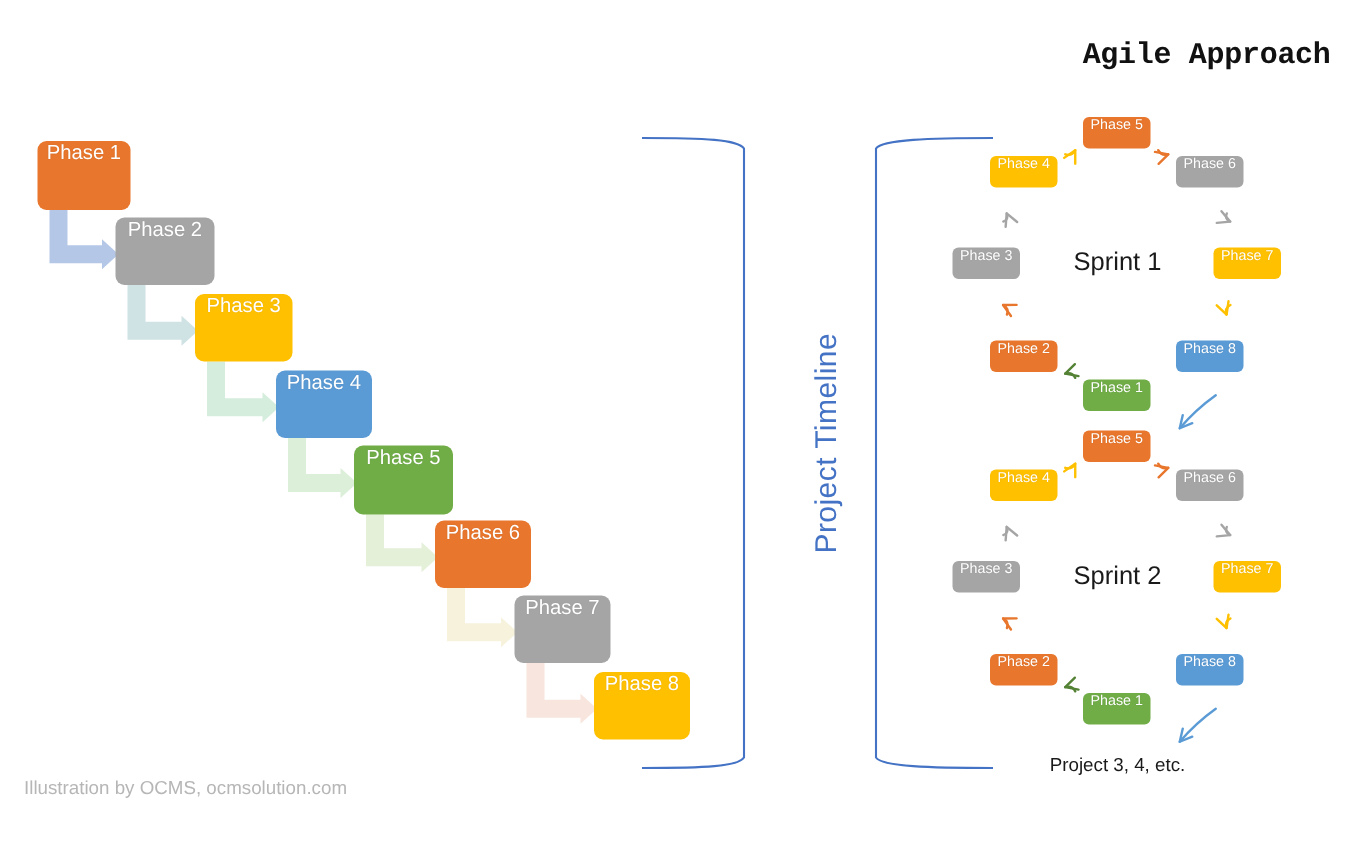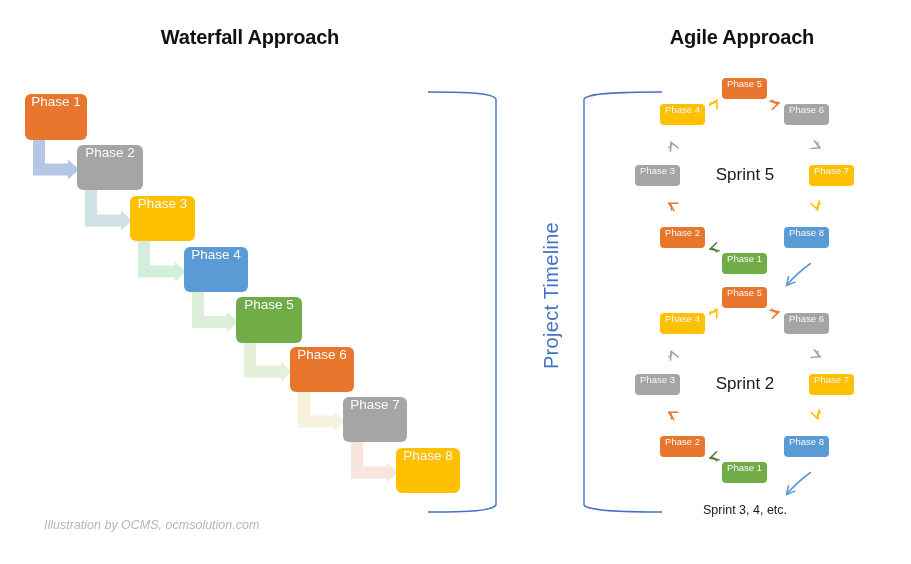--- a/index.html
+++ b/index.html
@@ -9,21 +9,21 @@
     overflow:hidden;position:relative;
   }
   #stage{position:absolute;left:0;top:0;width:911px;height:564px;}
 
   
   .section-title{
     position:absolute;font-weight:bold;color:#111111;
     font-size:20px;letter-spacing:-0.2px;white-space:nowrap;
   }
   #waterfall-title{left:0;top:26px;width:500px;text-align:center;}
-  #agile-title{left:597px;top:26px;width:290px;text-align:center;}
+  #agile-title{left:597px;top:26px;width:290px;text-align:right;font-family:Liberation Mono, monospace;}
 
   
   .phase-box{
     position:absolute;border-radius:6px;color:#ffffff;
     display:flex;align-items:flex-start;justify-content:center;
     box-sizing:border-box;white-space:nowrap;
     text-shadow:0 0 1px rgba(0,0,0,.12);
   }
   .wf-box{font-size:13.5px;}
   .ag-box{font-size:9.5px;border-radius:4px;}
@@ -44,30 +44,29 @@
     position:absolute;font-size:17px;color:#1a1a1a;
     text-align:center;white-space:nowrap;
   }
   .sprint-note{
     position:absolute;font-size:12.5px;color:#1a1a1a;
     text-align:center;white-space:nowrap;
   }
 
   
   #footer-credit{
-    position:absolute;left:44px;top:518px;
-    font-size:12.5px;color:#b6b6b6;white-space:nowrap;font-style:italic;
+    position:absolute;left:16px;top:518px;
+    font-size:12.5px;color:#b6b6b6;white-space:nowrap;
   }
 </style>
 </head>
 <body>
 
 <div id="stage">
 
-  <div class="section-title" id="waterfall-title">Waterfall Approach</div>
 
   <div class="section-title" id="agile-title">Agile Approach</div>
 
   <svg id="wf-arrows" style="position:absolute;left:0;top:0;width:911px;height:564px;">
       <polygon points="33,140 45,140 45,163.5 68,163.5 68,159.5 79,169.5 68,179.5 68,175.5 33,175.5" fill="#B4C7E7"></polygon>
       <polygon points="85,190 97,190 97,214.5 121,214.5 121,210.5 132,220.5 121,230.5 121,226.5 85,226.5" fill="#CFE2E4"></polygon>
       <polygon points="138,241 150,241 150,265.5 175,265.5 175,261.5 186,271.5 175,281.5 175,277.5 138,277.5" fill="#D5EDDC"></polygon>
       <polygon points="192,292 204,292 204,316 227,316 227,312 238,322 227,332 227,328 192,328" fill="#DCEFD9"></polygon>
       <polygon points="244,343 256,343 256,365.5 281,365.5 281,361.5 292,371.5 281,381.5 281,377.5 244,377.5" fill="#E4F0D8"></polygon>
       <polygon points="298,392 310,392 310,415.5 334,415.5 334,411.5 345,421.5 334,431.5 334,427.5 298,427.5" fill="#F6F2DC"></polygon>
@@ -197,21 +196,21 @@
       </div>
       <div class="phase-box ag-box" style="left: 784px; top: 104px; width: 45px; height: 21px; background: rgb(165, 165, 165);">
         <span>Phase 6</span>
       </div>
       <div class="phase-box ag-box" style="left: 809px; top: 165px; width: 45px; height: 21px; background: rgb(255, 192, 0);">
         <span>Phase 7</span>
       </div>
       <div class="phase-box ag-box" style="left: 784px; top: 227px; width: 45px; height: 21px; background: rgb(91, 155, 213);">
         <span>Phase 8</span>
       </div>
-      <div class="sprint-label" style="left: 675px; top: 165px; width: 140px;">Sprint 5</div>
+      <div class="sprint-label" style="left: 675px; top: 165px; width: 140px;">Sprint 1</div>
       <div class="phase-box ag-box" style="left: 722px; top: 462px; width: 45px; height: 21px; background: rgb(112, 173, 71);">
         <span>Phase 1</span>
       </div>
       <div class="phase-box ag-box" style="left: 660px; top: 436px; width: 45px; height: 21px; background: rgb(232, 118, 44);">
         <span>Phase 2</span>
       </div>
       <div class="phase-box ag-box" style="left: 635px; top: 374px; width: 45px; height: 21px; background: rgb(165, 165, 165);">
         <span>Phase 3</span>
       </div>
       <div class="phase-box ag-box" style="left: 660px; top: 313px; width: 45px; height: 21px; background: rgb(255, 192, 0);">
@@ -223,18 +222,18 @@
       <div class="phase-box ag-box" style="left: 784px; top: 313px; width: 45px; height: 21px; background: rgb(165, 165, 165);">
         <span>Phase 6</span>
       </div>
       <div class="phase-box ag-box" style="left: 809px; top: 374px; width: 45px; height: 21px; background: rgb(255, 192, 0);">
         <span>Phase 7</span>
       </div>
       <div class="phase-box ag-box" style="left: 784px; top: 436px; width: 45px; height: 21px; background: rgb(91, 155, 213);">
         <span>Phase 8</span>
       </div>
       <div class="sprint-label" style="left: 675px; top: 374px; width: 140px; text-align: center;">Sprint 2</div>
-      <div class="sprint-note" style="left: 665px; top: 503px; width: 160px;">Sprint 3, 4, etc.</div>
+      <div class="sprint-note" style="left: 665px; top: 503px; width: 160px;">Project 3, 4, etc.</div>
     </div>
 
   <div id="footer-credit">Illustration by OCMS, ocmsolution.com</div>
 
 </div>
 
 </body></html>

